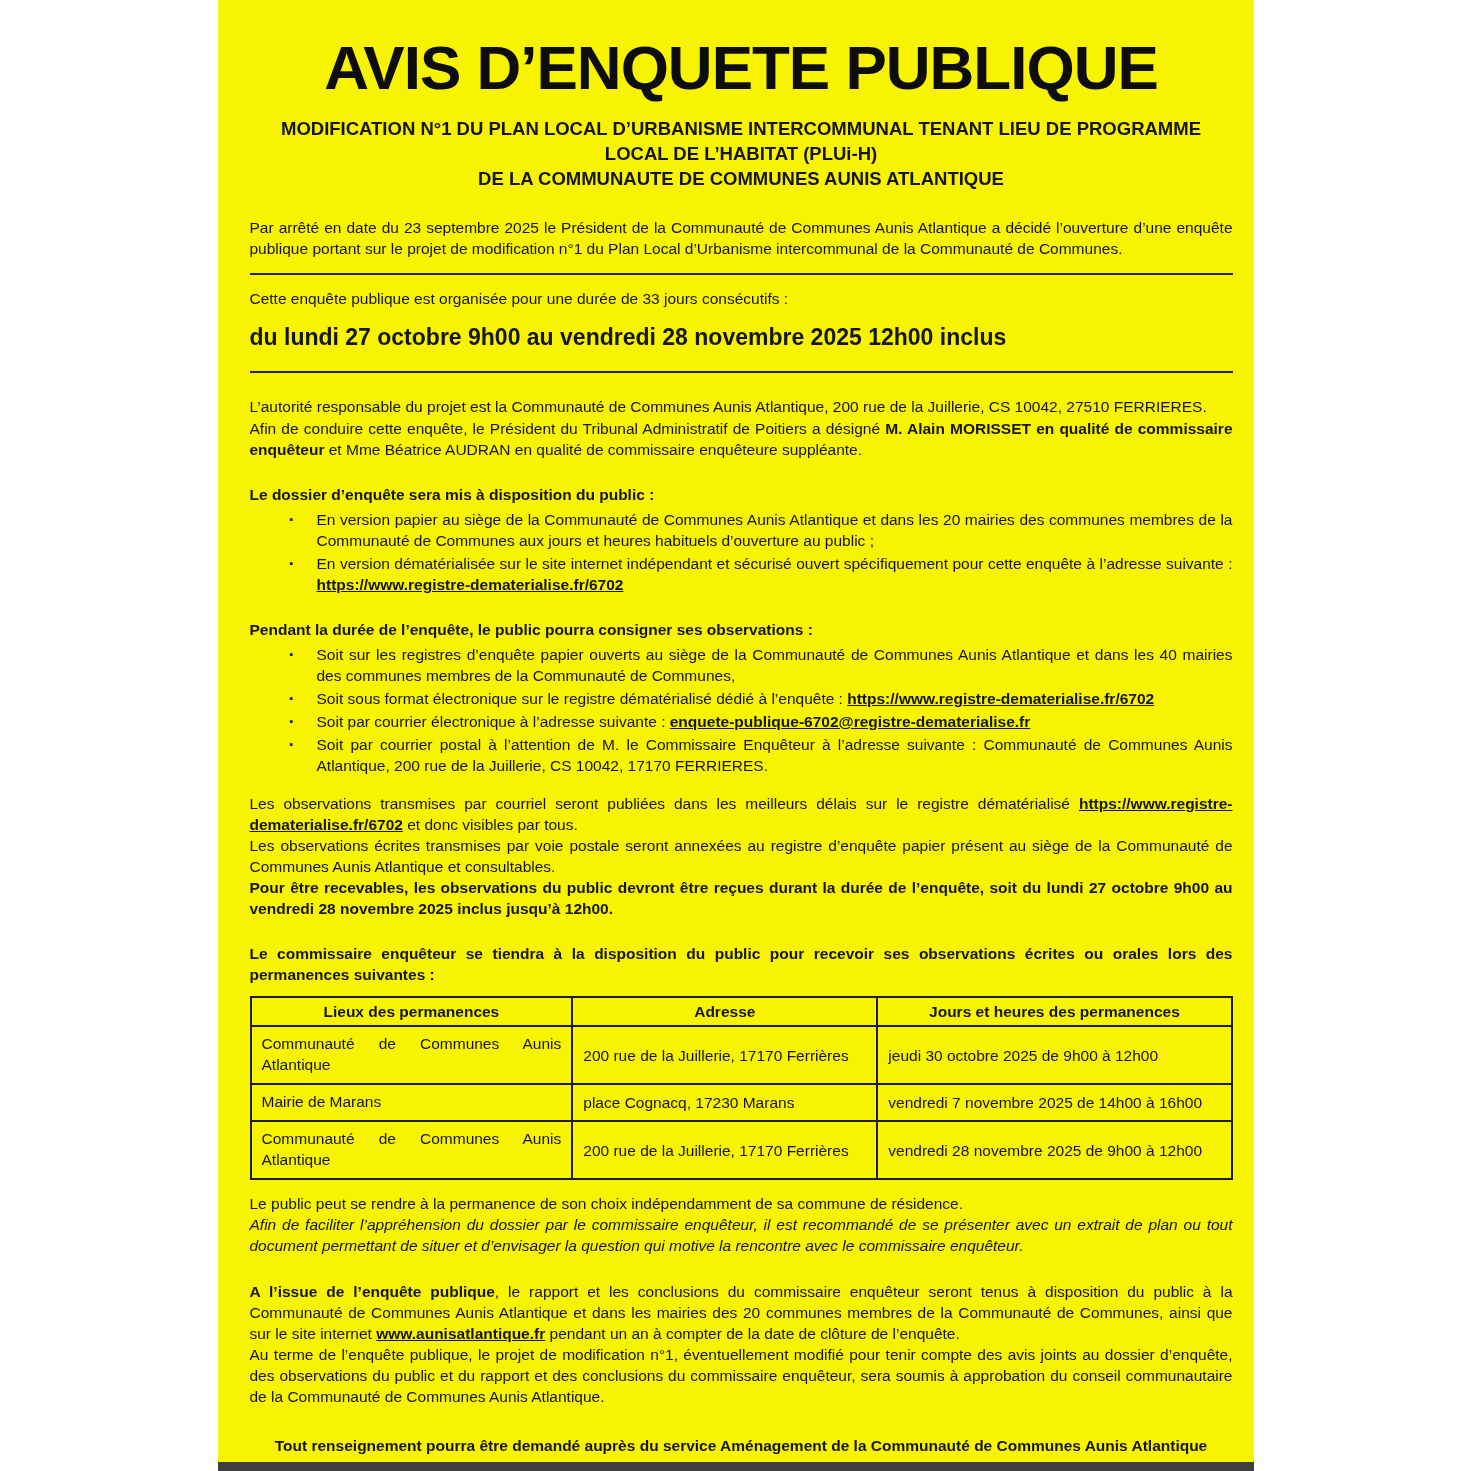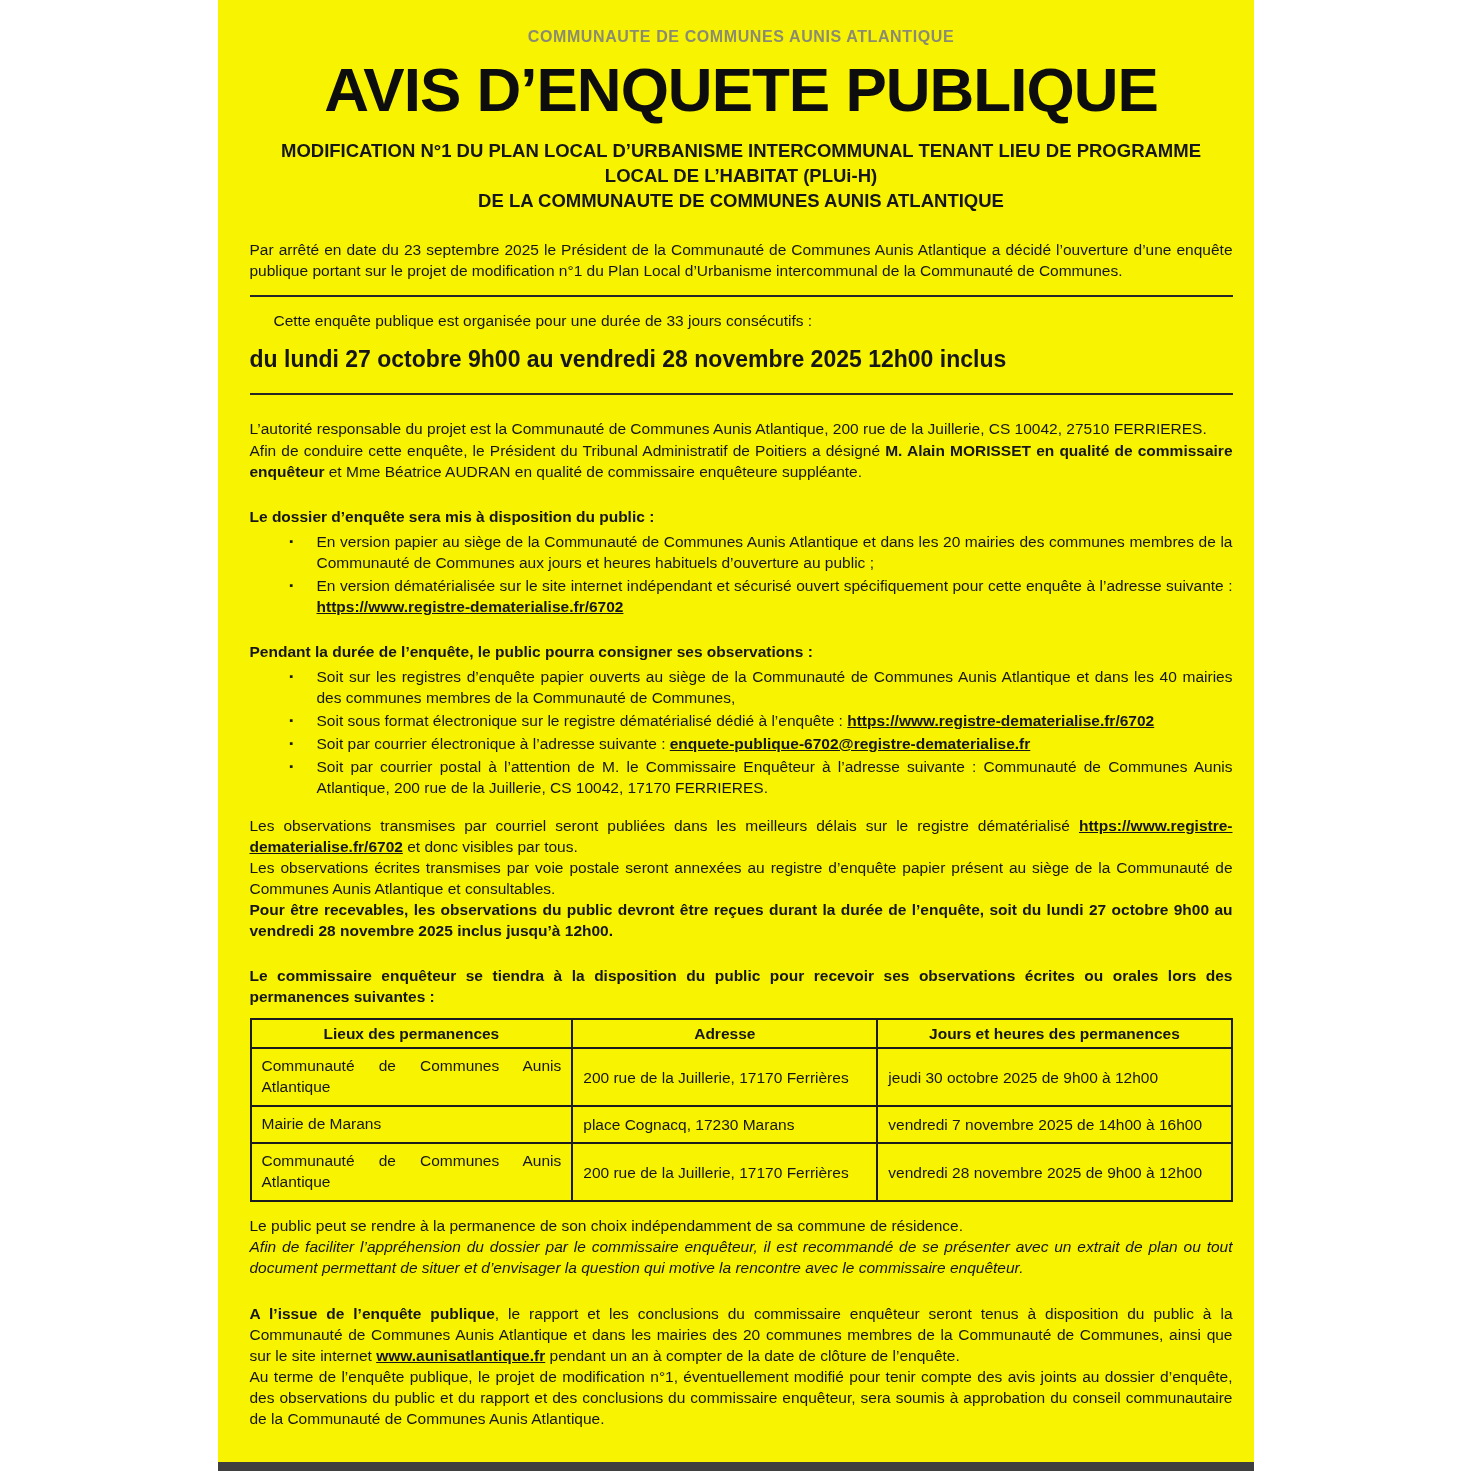--- a/index.html
+++ b/index.html
@@ -39,21 +39,21 @@
     font-weight:bold;
     font-size:18.5px;
     line-height:25px;
     margin-top:12px;
   }
   .body-txt{font-size:15.5px;line-height:21px;}
   p{margin:0;}
   .just{text-align:justify;}
   .p-intro{margin-top:26px;}
   .rule{border:none;border-top:2px solid #262626;margin:14px 0 0 0;}
-  .p-duree{margin-top:13px;margin-left:24px;}
+  .p-duree{margin-top:13px;}
   .period{
     text-align:left;font-weight:bold;font-size:23px;line-height:30px;margin-top:13px;
   }
   .rule2{margin-top:19px;}
   .p-resp{margin-top:23px;}
   .p-desig{margin-top:1px;}
   .sec-head{font-weight:bold;margin-top:24px;}
   ul.blt{list-style:none;margin:4px 0 0 0;padding:0 0 0 38px;}
   ul.blt li{
     position:relative;padding-left:29px;text-align:justify;margin-top:2px;
@@ -87,21 +87,20 @@
   .scan-strip{
     position:absolute;left:0;right:0;bottom:0;height:9px;
     background:var(--strip,#3f3f3f);
   }
 </style>
 </head>
 <body>
 
 <div class="page">
 
-  <div class="org-header">COMMUNAUTE DE COMMUNES AUNIS ATLANTIQUE</div>
 
   <div class="main-title">AVIS D’ENQUETE PUBLIQUE</div>
 
   <div class="subtitle">
     <div>MODIFICATION N°1 DU PLAN LOCAL D’URBANISME INTERCOMMUNAL TENANT LIEU DE PROGRAMME</div>
     <div>LOCAL DE L’HABITAT (PLUi-H)</div>
     <div>DE LA COMMUNAUTE DE COMMUNES AUNIS ATLANTIQUE</div>
   </div>
 
   <div class="body-txt">

